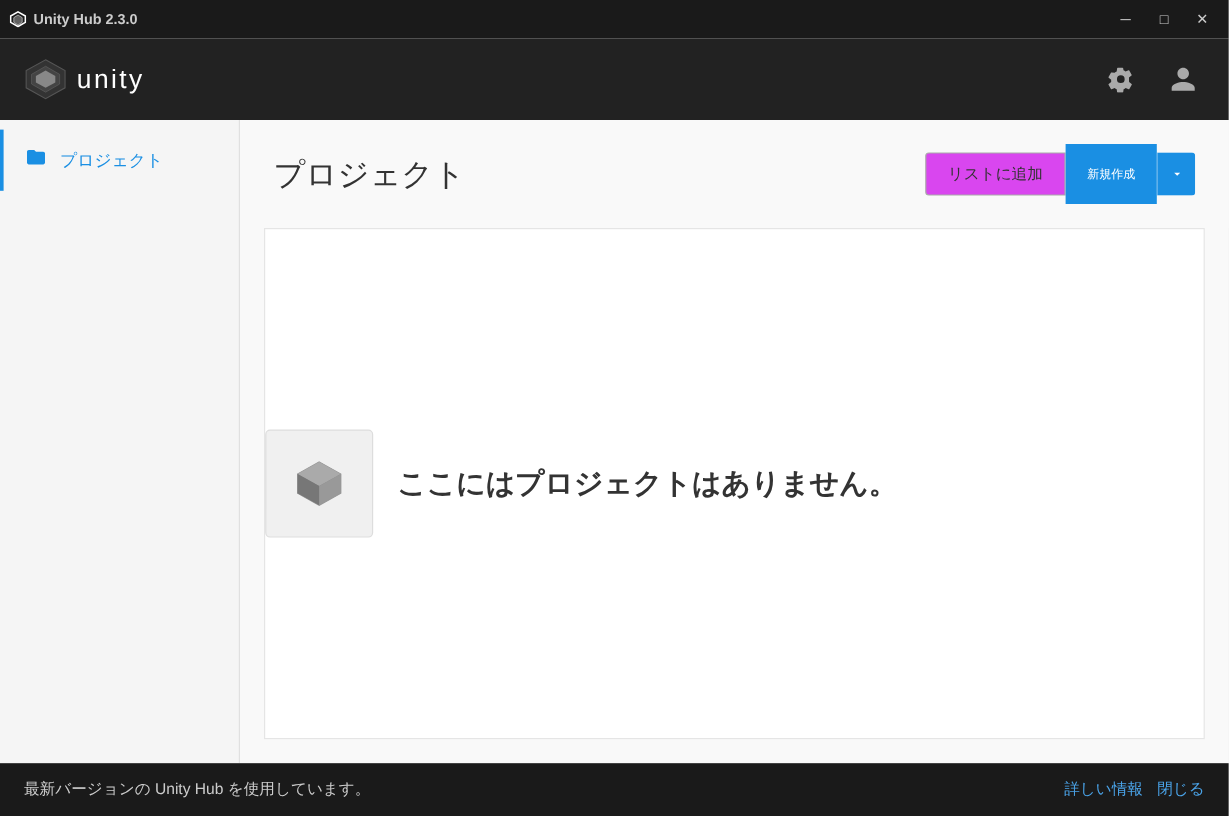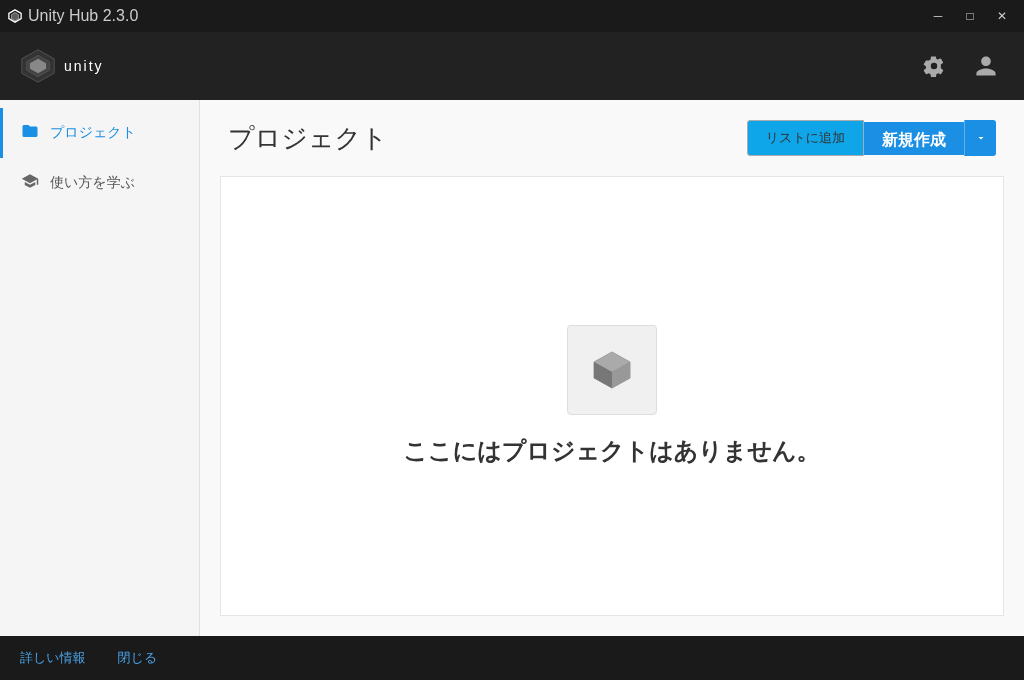--- a/index.html
+++ b/index.html
@@ -21,21 +21,22 @@
       align-items: center;
       justify-content: space-between;
       padding: 0 8px;
       flex-shrink: 0;
     }
     .titlebar-left {
       display: flex;
       align-items: center;
       gap: 6px;
       color: #ccc;
-      font-size: 16px;
+      font-size: 12px;
+      font-weight: bold;
     }
     .titlebar-icon {
       width: 14px;
       height: 14px;
     }
     .titlebar-controls {
       display: flex;
       align-items: center;
       gap: 4px;
     }
@@ -164,36 +165,36 @@
       color: #333;
     }
     .content-actions {
       display: flex;
       align-items: center;
       gap: 0;
     }
     .btn-add-list {
       padding: 8px 18px;
       border: 1px solid #aaa;
-      background: #0ea5e9;
+      background: #d946ef;
       color: #333;
       font-size: 13px;
       cursor: pointer;
       border-radius: 3px 0 0 3px;
       height: 36px;
     }
     .btn-new-project {
       padding: 8px 18px;
       border: none;
       background: #1a8fe3;
       color: white;
-      font-size: 16px;
-      cursor: pointer;
-      height: 33px;
-      font-weight: 700;
+      font-size: 10px;
+      cursor: pointer;
+      height: 50px;
+      font-weight: 400;
     }
     .btn-dropdown {
       width: 32px;
       height: 36px;
       background: #1a8fe3;
       border: none;
       border-left: 1px solid rgba(255,255,255,0.3);
       color: white;
       cursor: pointer;
       display: flex;
@@ -203,23 +204,22 @@
       font-size: 11px;
     }
 
     
     .empty-state-container {
       flex: 1;
       background: white;
       margin: 0 20px 20px 20px;
       border: 1px solid #e5e5e5;
       display: flex;
-      flex-direction: column;
-      align-items: center;
-      justify-content: center;
+      flex-direction: row;
+      align-items: center;
       gap: 20px;
     }
     .empty-icon-box {
       width: 90px;
       height: 90px;
       background: #f0f0f0;
       border: 1px solid #ddd;
       display: flex;
       align-items: center;
       justify-content: center;
@@ -249,21 +249,21 @@
       padding: 0 20px;
       flex-shrink: 0;
     }
     .status-bar-text {
       color: #ccc;
       font-size: 13px;
     }
     .status-bar-actions {
       display: flex;
       align-items: center;
-      gap: 32px;
+      gap: 12px;
     }
     .status-bar-link {
       color: #4aa3e8;
       font-size: 13px;
       cursor: pointer;
       text-decoration: none;
     }
 
     
     .cube-icon {
@@ -289,21 +289,21 @@
   </div>
 </div>
 
 <div class="app-header">
   <div class="unity-logo">
     <svg class="unity-logo-icon" viewBox="0 0 40 40">
       <polygon points="20,2 38,12 38,28 20,38 2,28 2,12" fill="#333" stroke="#555" stroke-width="1"></polygon>
       <polygon points="20,8 33,15.5 33,24.5 20,32 7,24.5 7,15.5" fill="#444" stroke="#666" stroke-width="0.5"></polygon>
       <polygon points="20,12 29,17 29,23 20,28 11,23 11,17" fill="#888"></polygon>
     </svg>
-    <span style="font-family: 'Segoe UI', sans-serif; font-size: 14px; color: white; font-weight: 300; letter-spacing: 2px;">unity</span>
+    <span style="font-family: 'Segoe UI', sans-serif; font-size: 22px; color: white; font-weight: 300; letter-spacing: 2px;">unity</span>
   </div>
   <div class="header-actions">
     <button class="header-icon-btn" title="Settings">
       <svg width="22" height="22" viewBox="0 0 24 24" fill="#aaa">
         <path d="M12 15.5A3.5 3.5 0 018.5 12 3.5 3.5 0 0112 8.5a3.5 3.5 0 013.5 3.5 3.5 3.5 0 01-3.5 3.5m7.43-2.92c.04-.33.07-.68.07-1.08s-.03-.75-.07-1.08l2.3-1.8c.2-.16.26-.46.12-.7l-2.18-3.77c-.14-.24-.42-.31-.66-.22l-2.71 1.09c-.56-.43-1.17-.79-1.84-1.06L14.16 2.1c-.04-.27-.28-.47-.57-.47h-4.36c-.29 0-.53.2-.57.47l-.41 2.87c-.67.27-1.28.63-1.84 1.06L3.7 5.94c-.24-.09-.52-.02-.66.22L.86 9.93c-.14.24-.08.54.12.7l2.3 1.8c-.04.33-.07.67-.07 1.07s.03.74.07 1.07l-2.3 1.8c-.2.16-.26.46-.12.7l2.18 3.77c.14.24.42.31.66.22l2.71-1.09c.56.43 1.17.79 1.84 1.06l.41 2.87c.04.27.28.47.57.47h4.36c.29 0 .53-.2.57-.47l.41-2.87c.67-.27 1.28-.63 1.84-1.06l2.71 1.09c.24.09.52.02.66-.22l2.18-3.77c.14-.24.08-.54-.12-.7l-2.3-1.8z"></path>
       </svg>
     </button>
     <button class="header-icon-btn" title="Account">
       <svg width="24" height="24" viewBox="0 0 24 24" fill="#aaa">
         <path d="M12 12c2.7 0 4.8-2.1 4.8-4.8S14.7 2.4 12 2.4 7.2 4.5 7.2 7.2 9.3 12 12 12zm0 2.4c-3.2 0-9.6 1.6-9.6 4.8v2.4h19.2v-2.4c0-3.2-6.4-4.8-9.6-4.8z"></path>
@@ -315,28 +315,20 @@
 <div class="main-layout">
 
   <nav class="sidebar">
     <div class="sidebar-item active">
       <span class="sidebar-item-icon">
         <svg width="18" height="18" viewBox="0 0 24 24" fill="#1a8fe3">
           <path d="M20 6h-8l-2-2H4c-1.1 0-2 .9-2 2v12c0 1.1.9 2 2 2h16c1.1 0 2-.9 2-2V8c0-1.1-.9-2-2-2z"></path>
         </svg>
       </span>
       <span class="sidebar-item-label">プロジェクト</span>
-    </div>
-    <div class="sidebar-item">
-      <span class="sidebar-item-icon">
-        <svg width="18" height="18" viewBox="0 0 24 24" fill="#666">
-          <path d="M5 13.18v4L12 21l7-3.82v-4L12 17l-7-3.82zM12 3L1 9l11 6 9-4.91V17h2V9L12 3z"></path>
-        </svg>
-      </span>
-      <span class="sidebar-item-label">使い方を学ぶ</span>
     </div>
   </nav>
 
   <div class="content-area">
     <div class="content-header">
       <h1 class="content-title">プロジェクト</h1>
       <div class="content-actions">
         <button class="btn-add-list">リストに追加</button>
         <button class="btn-new-project">新規作成</button>
         <button class="btn-dropdown">
@@ -356,17 +348,18 @@
           <polygon points="42,16 24,26 24,42 42,32" fill="#999"></polygon>
         </svg>
       </div>
       <div class="empty-title">ここにはプロジェクトはありません。</div>
     </div>
   </div>
 
 </div>
 
 <div class="status-bar">
+  <span class="status-bar-text">最新バージョンの Unity Hub を使用しています。</span>
   <div class="status-bar-actions">
     <a class="status-bar-link" href="#">詳しい情報</a>
     <a class="status-bar-link" href="#">閉じる</a>
   </div>
 </div>
 
 </body></html>

